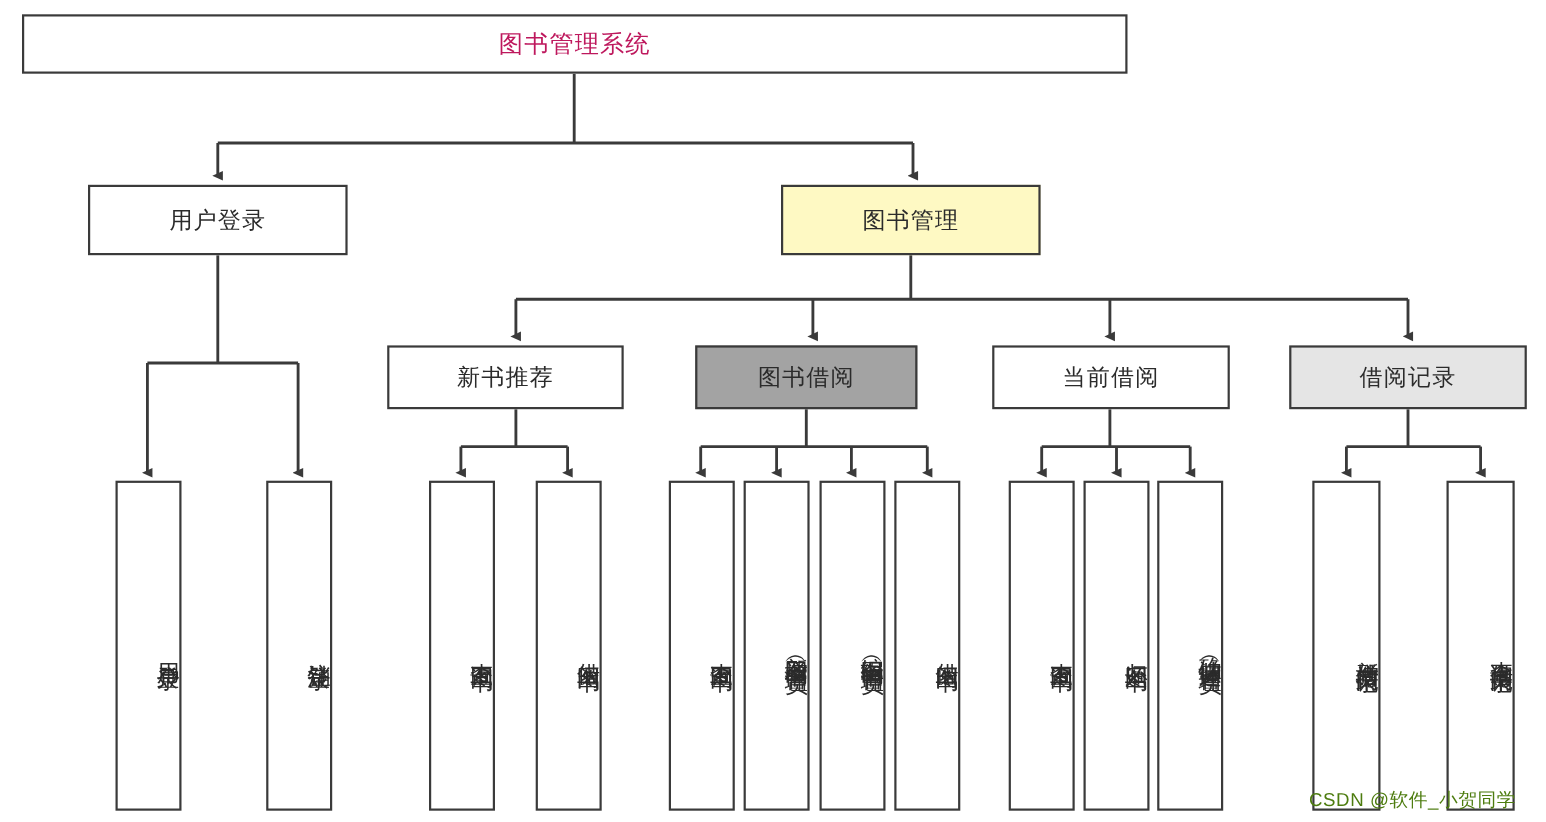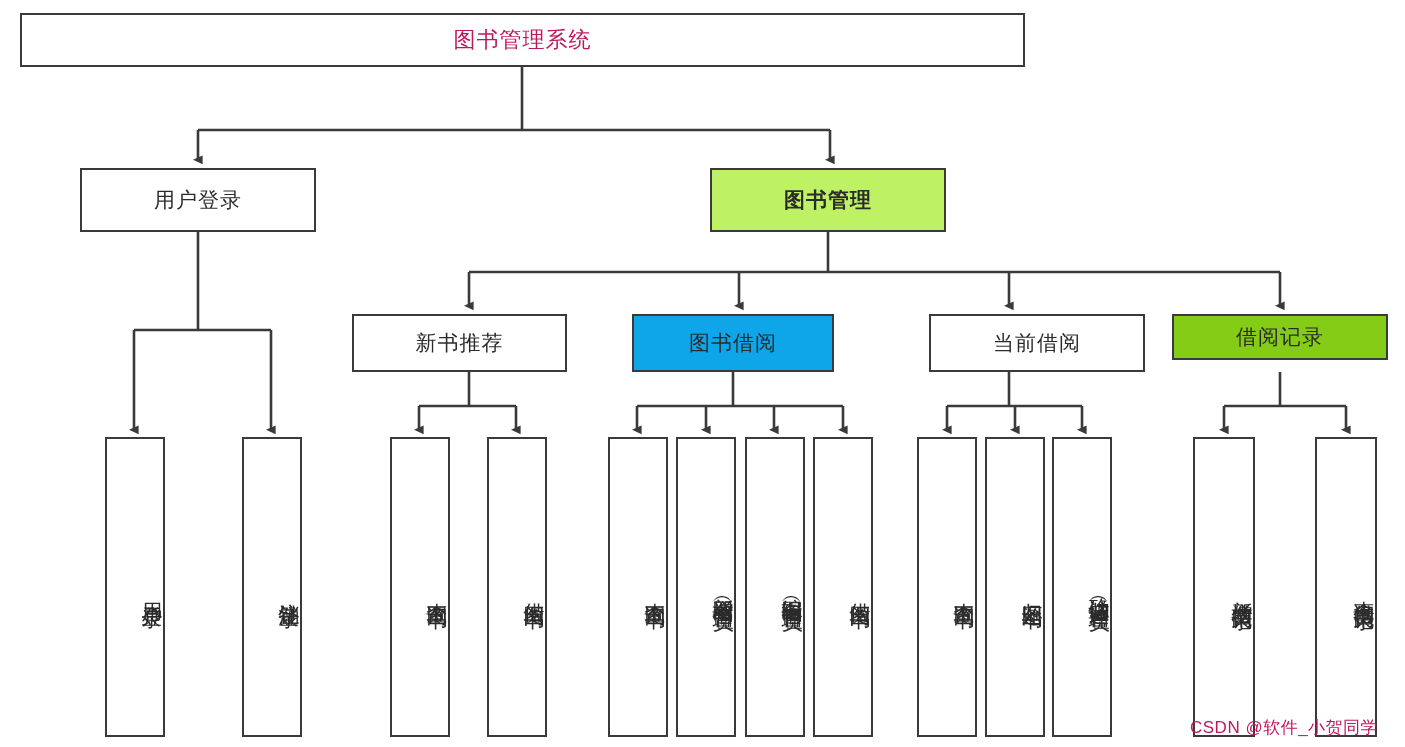--- a/index.html
+++ b/index.html
@@ -118,34 +118,34 @@
     </g>
   </svg>
 
   <div class="node horiz root" style="left: 20px; top: 13px; width: 1005px; height: 54px; border-color: rgb(58, 58, 58); background: rgb(255, 255, 255); color: #be185d;">
     <span>图书管理系统</span>
   </div>
 
   <div class="node horiz" style="left: 80px; top: 168px; width: 236px; height: 64px; border-color: rgb(58, 58, 58); background: rgb(255, 255, 255); color: rgb(43, 43, 43);">
     <span>用户登录</span>
   </div>
-  <div class="node horiz" style="left: 710px; top: 168px; width: 236px; height: 64px; border-color: rgb(58, 58, 58); background: #bef264; color: rgb(43, 43, 43); font-weight: bold;">
+  <div class="node horiz" style="left: 710px; top: 168px; width: 236px; height: 64px; border-color: rgb(58, 58, 58); background: #fef9c3; color: rgb(43, 43, 43);">
     <span>图书管理</span>
   </div>
 
   <div class="node horiz" style="left: 352px; top: 314px; width: 215px; height: 58px; border-color: rgb(58, 58, 58); background: rgb(255, 255, 255); color: rgb(43, 43, 43);">
     <span>新书推荐</span>
   </div>
-  <div class="node horiz" style="left: 632px; top: 314px; width: 202px; height: 58px; border-color: rgb(58, 58, 58); background: #0ea5e9; color: rgb(43, 43, 43);">
+  <div class="node horiz" style="left: 632px; top: 314px; width: 202px; height: 58px; border-color: rgb(58, 58, 58); background: #a3a3a3; color: rgb(43, 43, 43);">
     <span>图书借阅</span>
   </div>
-  <div class="node horiz" style="left: 902px; top: 314px; width: 216px; height: 58px; border-color: rgb(58, 58, 58); background: rgb(255, 255, 255); color: rgb(43, 43, 43); margin-left: 27px;">
+  <div class="node horiz" style="left: 902px; top: 314px; width: 216px; height: 58px; border-color: rgb(58, 58, 58); background: rgb(255, 255, 255); color: rgb(43, 43, 43);">
     <span>当前借阅</span>
   </div>
-  <div class="node horiz" style="left: 1172px; top: 314px; width: 216px; height: 46px; border-color: rgb(58, 58, 58); background: #84cc16; color: rgb(43, 43, 43);">
+  <div class="node horiz" style="left: 1172px; top: 314px; width: 216px; height: 58px; border-color: rgb(58, 58, 58); background: #e5e5e5; color: rgb(43, 43, 43);">
     <span>借阅记录</span>
   </div>
 
   <div class="node vert" style="left: 105px; top: 437px; width: 60px; height: 300px; border-color: rgb(58, 58, 58); background: rgb(255, 255, 255); color: rgb(43, 43, 43);">
     <span>用户登录</span>
   </div>
   <div class="node vert" style="left: 242px; top: 437px; width: 60px; height: 300px; border-color: rgb(58, 58, 58); background: rgb(255, 255, 255); color: rgb(43, 43, 43);">
     <span>注销登录</span>
   </div>
   <div class="node vert" style="left: 390px; top: 437px; width: 60px; height: 300px; border-color: rgb(58, 58, 58); background: rgb(255, 255, 255); color: rgb(43, 43, 43);">
@@ -175,15 +175,15 @@
   <div class="node vert" style="left: 1052px; top: 437px; width: 60px; height: 300px; border-color: rgb(58, 58, 58); background: rgb(255, 255, 255); color: rgb(43, 43, 43);">
     <span>确认归还（管理员）</span>
   </div>
   <div class="node vert" style="left: 1193px; top: 437px; width: 62px; height: 300px; border-color: rgb(58, 58, 58); background: rgb(255, 255, 255); color: rgb(43, 43, 43);">
     <span>新增借阅记录</span>
   </div>
   <div class="node vert" style="left: 1315px; top: 437px; width: 62px; height: 300px; border-color: rgb(58, 58, 58); background: rgb(255, 255, 255); color: rgb(43, 43, 43);">
     <span>查询借阅记录</span>
   </div>
 
-  <div class="watermark" style="left: 1190px; top: 716px; color: #be185d;">CSDN @软件_小贺同学</div>
+  <div class="watermark" style="left: 1190px; top: 716px; color: #4d7c0f;">CSDN @软件_小贺同学</div>
 
 </div>
 
 </body></html>

